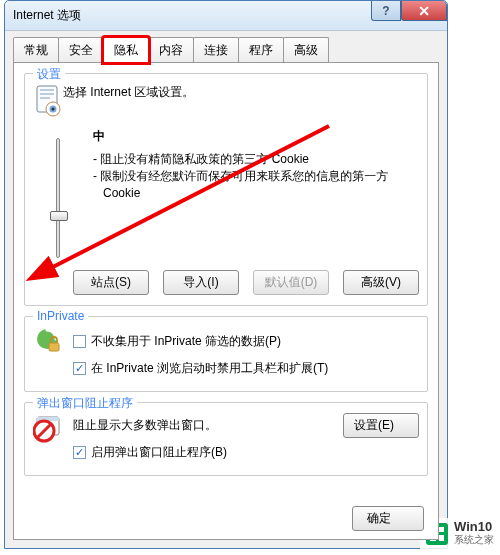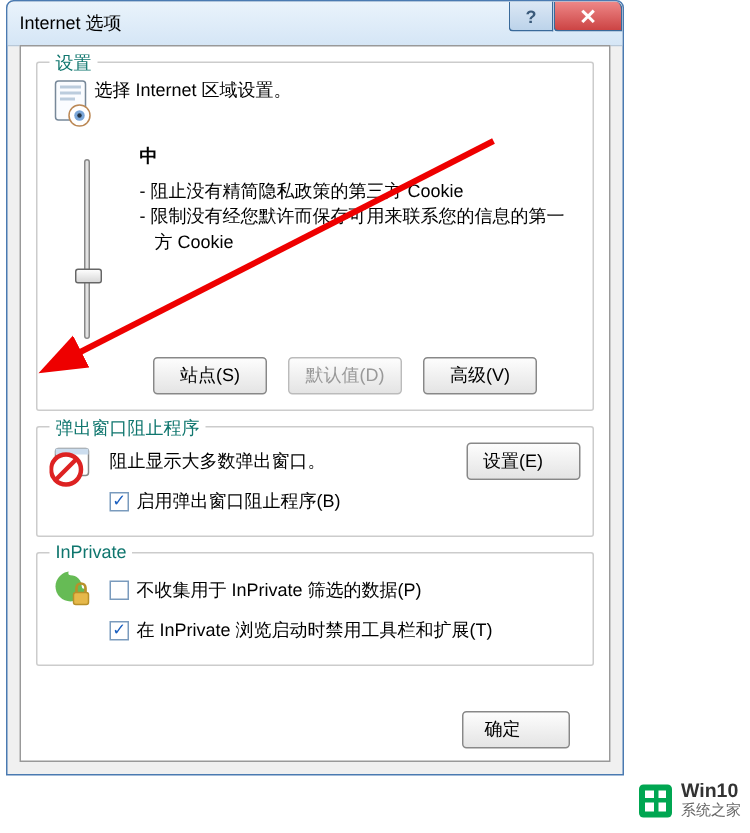--- a/index.html
+++ b/index.html
@@ -1,51 +1,51 @@
 <!DOCTYPE html>
 <html><head>
   <meta charset="utf-8">
   <style>
     * { box-sizing: border-box; margin: 0; padding: 0; }
     body { font-family: "Microsoft YaHei", Tahoma, sans-serif; font-size: 12px; background: #fff; width: 500px; height: 555px; position: relative; color: #000; }
-    .window { width: 412px; margin-left: 4px; border: 1px solid #4a7ab1; border-radius: 5px 5px 0 0; background: #f0f0f0; position: relative; }
+    .window { width: 444px; margin-left: 4px; border: 1px solid #4a7ab1; border-radius: 5px 5px 0 0; background: #f0f0f0; position: relative; }
     .titlebar { height: 30px; background: linear-gradient(#eaf3fb, #d5e6f6); border-radius: 5px 5px 0 0; display: flex; align-items: center; padding-left: 8px; position: relative; border-bottom: 1px solid #b8c8d8;}
     .titlebar-text { font-size: 12px; color: #000; }
     .titlebar-buttons { position: absolute; right: 0; top: 0; display: flex; }
     .tbtn { width: 32px; height: 20px; border: 1px solid #3a6a9a; border-top: none; background: linear-gradient(#dce8f5,#bcd3ea); display: flex; align-items: center; justify-content: center; font-family: sans-serif; font-weight: bold; color: #3a5a7a;}
     .tbtn.help { width: 30px; border-radius: 0 0 0 3px;}
     .tbtn.close { width: 46px; background: linear-gradient(#e88,#c44); color: #fff; border-radius: 0 5px 0 3px; font-size: 14px;}
     .tabs { display: flex; padding: 6px 8px 0 8px; background: #f0f0f0; }
     .tab { padding: 4px 10px 3px 10px; border: 1px solid #999; border-bottom: none; background: linear-gradient(#fdfdfd,#ececec); font-size: 12px; margin-right: -1px; cursor: pointer; border-radius: 2px 2px 0 0; position: relative; }
     .tab.active { background: #fff; z-index: 2; border-bottom: 1px solid #fff;}
     .tab.highlighted { outline: 3px solid #e00; outline-offset: -1px; }
     .pane { margin: 0 8px 8px 8px; background: #fff; border: 1px solid #999; padding: 10px 10px 10px 10px; min-height: 478px; position: relative; z-index: 1; margin-top: -1px;}
     .group { border: 1px solid #ccc; border-radius: 2px; padding: 10px 8px 10px 8px; margin-bottom: 10px; position: relative; }
-    .group-title { position: absolute; top: -8px; left: 8px; background: #fff; padding: 0 4px; font-size: 12px; color: #0f766e; }
+    .group-title { position: absolute; top: -8px; left: 8px; background: #fff; padding: 0 4px; font-size: 12px; color: #3b82f6; }
     .settings-body { display: flex; gap: 0; }
     .icon-col { width: 30px; display:flex; justify-content:center;}
     .slider-col { width: 50px; position: relative; height: 140px; padding-top: 20px; display:flex; justify-content:center;}
     .slider-track { width: 4px; height: 120px; background: linear-gradient(to right,#ccc,#eee,#ccc); border:1px solid #888; position: relative; border-radius:2px;}
     .slider-thumb { position: absolute; left: -7px; width: 18px; height: 10px; background: linear-gradient(#fdfdfd,#d8d8d8); border:1px solid #666; border-radius:2px; top: 72px; }
     .text-col { flex: 1; font-size: 12px; }
     .desc { margin-bottom: 6px; }
     .level { font-weight: bold; margin: 6px 0 6px 0; }
     .bullets { font-size: 12px; line-height: 1.4;}
     .bullets div { text-indent: -10px; padding-left: 10px;}
     .btn-row { display: flex; gap: 14px; margin-top: 12px; justify-content: center; padding-left: 40px;}
     .btn { min-width: 76px; padding: 3px 10px; border: 1px solid #888; background: linear-gradient(#fdfdfd,#e4e4e4); border-radius: 3px; font-size: 12px; cursor: pointer; text-align: center;}
     .btn.disabled { color: #999; border-color:#bbb;}
     .popup-body { display: flex; align-items: flex-start; gap: 10px; }
     .block-icon { width: 30px; height: 30px; }
     .checkbox-row { display: flex; align-items: center; gap: 5px; margin: 6px 0 4px 0;}
     .checkbox { width: 13px; height: 13px; border: 1px solid #7a9bbd; background: #fff; display:inline-flex; align-items:center; justify-content:center;}
     .checkbox.checked::after { content: "✓"; font-size: 11px; color: #1a5fbf; line-height:1;}
     .inprivate-body { display:flex; gap:10px; align-items:flex-start;}
     .ip-icon { width:30px; height:30px;}
-    .footer { position: absolute; bottom: 8px; right: 26px; display: flex; gap: 17px;}
+    .footer { position: absolute; bottom: 8px; right: 14px; display: flex; gap: 17px;}
     .main-btn { min-width: 72px; padding: 3px 14px; border:1px solid #888; background: linear-gradient(#fdfdfd,#e4e4e4); border-radius:3px; font-size:12px; cursor:pointer;}
     .arrow { position: absolute; pointer-events: none; }
     .watermark { position: absolute; right: 0; bottom: 6px; display:flex; align-items:center; gap:6px; background: rgba(255,255,255,0.85); padding: 2px 6px;}
     .wm-logo { width: 22px; height: 22px; background: #00a651; border-radius: 3px; display:grid; grid-template-columns:1fr 1fr; grid-template-rows:1fr 1fr; gap:3px; padding:4px;}
     .wm-logo div{background:#fff;}
     .wm-text { font-size: 13px; font-weight:bold; color:#333; line-height:1;}
     .wm-sub { font-size: 10px; color:#666;}
     .set-btn { min-width: 76px; padding: 3px 10px; border: 1px solid #888; background: linear-gradient(#fdfdfd,#e4e4e4); border-radius: 3px; font-size: 12px; cursor: pointer; margin-left:auto;}
     .popup-first {display:flex; align-items:center; width:100%;}
   </style>
@@ -58,20 +58,29 @@
     <div class="titlebar-buttons">
       <div class="tbtn help">
           <span>?</span>
         </div>
       <div class="tbtn close">
           <span>✕</span>
         </div>
     </div>
   </div>
 
+  <div class="tabs">
+    <div class="tab">常规</div>
+    <div class="tab">安全</div>
+    <div class="tab active highlighted">隐私</div>
+    <div class="tab">内容</div>
+    <div class="tab">连接</div>
+    <div class="tab">程序</div>
+    <div class="tab">高级</div>
+  </div>
 
   <div class="pane">
 
     <div class="group">
       <div class="group-title">设置</div>
       <div class="settings-body">
         <div class="icon-col">
           <svg width="28" height="34" viewBox="0 0 28 34">
             <rect x="3" y="2" width="20" height="26" fill="#fafcff" stroke="#789" rx="2"></rect>
             <rect x="6" y="5" width="14" height="2" fill="#bcd"></rect>
@@ -95,74 +104,75 @@
         <div class="text-col" style="padding-top:4px;">
           <div class="level">中</div>
           <div class="bullets">
             <div>- 阻止没有精简隐私政策的第三方 Cookie</div>
             <div>- 限制没有经您默许而保存可用来联系您的信息的第一方 Cookie</div>
           </div>
         </div>
       </div>
       <div class="btn-row">
         <div class="btn">站点(S)</div>
+        <div class="btn">导入(I)</div>
         <div class="btn disabled">默认值(D)</div>
         <div class="btn">高级(V)</div>
       </div>
 
       <svg class="arrow" style="left:-6px; top:36px;" width="340" height="180">
         <defs>
             <marker id="ah" markerWidth="10" markerHeight="10" refX="2" refY="3" orient="auto">
               <path d="M0,0 L0,6 L8,3 z" fill="#e00"></path>
             </marker>
           </defs>
         <line x1="310" y1="16" x2="28" y2="160" stroke="#e00" stroke-width="4" marker-end="url(#ah)"></line>
       </svg>
-    </div>
-
-    <div class="group">
-      <div class="group-title">弹出窗口阻止程序</div>
-      <div class="popup-body">
-        <svg class="block-icon" viewBox="0 0 30 30">
-          <rect x="4" y="4" width="22" height="18" rx="2" fill="#fff" stroke="#888"></rect>
-          <rect x="4" y="4" width="22" height="4" fill="#cde"></rect>
-          <circle cx="11" cy="18" r="10" fill="#fff" stroke="#d22" stroke-width="3"></circle>
-          <line x1="4" y1="25" x2="18" y2="11" stroke="#d22" stroke-width="3"></line>
-        </svg>
-        <div style="flex:1;">
-          <div class="popup-first">
-            <span>阻止显示大多数弹出窗口。</span>
-            <div class="set-btn">设置(E)</div>
-          </div>
-          <div class="checkbox-row">
-            <span class="checkbox checked"></span>
-            <span>启用弹出窗口阻止程序(B)</span>
-          </div>
-        </div>
-      </div>
     </div>
 
     <div class="group">
       <div class="group-title">InPrivate</div>
       <div class="inprivate-body">
         <svg class="ip-icon" viewBox="0 0 30 30">
           <circle cx="14" cy="12" r="10" fill="#6b5"></circle>
           <path d="M14 3 A9 9 0 0 1 23 12" fill="none" stroke="#fff" stroke-width="3" stroke-linecap="round"></path>
           <path d="M21 9 l3 -2 l-1 4 z" fill="#fff"></path>
           <rect x="16" y="16" width="10" height="8" rx="1.5" fill="#e6b84a" stroke="#b8902a"></rect>
           <path d="M18 16 v-3 a3 3 0 0 1 6 0 v3" fill="none" stroke="#b8902a" stroke-width="1.8"></path>
         </svg>
         <div style="flex:1;">
           <div class="checkbox-row">
             <span class="checkbox"></span>
             <span>不收集用于 InPrivate 筛选的数据(P)</span>
           </div>
           <div class="checkbox-row" style="margin-top:10px;">
             <span class="checkbox checked"></span>
             <span>在 InPrivate 浏览启动时禁用工具栏和扩展(T)</span>
+          </div>
+        </div>
+      </div>
+    </div>
+
+    <div class="group">
+      <div class="group-title">弹出窗口阻止程序</div>
+      <div class="popup-body">
+        <svg class="block-icon" viewBox="0 0 30 30">
+          <rect x="4" y="4" width="22" height="18" rx="2" fill="#fff" stroke="#888"></rect>
+          <rect x="4" y="4" width="22" height="4" fill="#cde"></rect>
+          <circle cx="11" cy="18" r="10" fill="#fff" stroke="#d22" stroke-width="3"></circle>
+          <line x1="4" y1="25" x2="18" y2="11" stroke="#d22" stroke-width="3"></line>
+        </svg>
+        <div style="flex:1;">
+          <div class="popup-first">
+            <span>阻止显示大多数弹出窗口。</span>
+            <div class="set-btn">设置(E)</div>
+          </div>
+          <div class="checkbox-row">
+            <span class="checkbox checked"></span>
+            <span>启用弹出窗口阻止程序(B)</span>
           </div>
         </div>
       </div>
     </div>
 
     <div class="footer">
       <div class="main-btn">确定</div>
     </div>
 
   </div>

